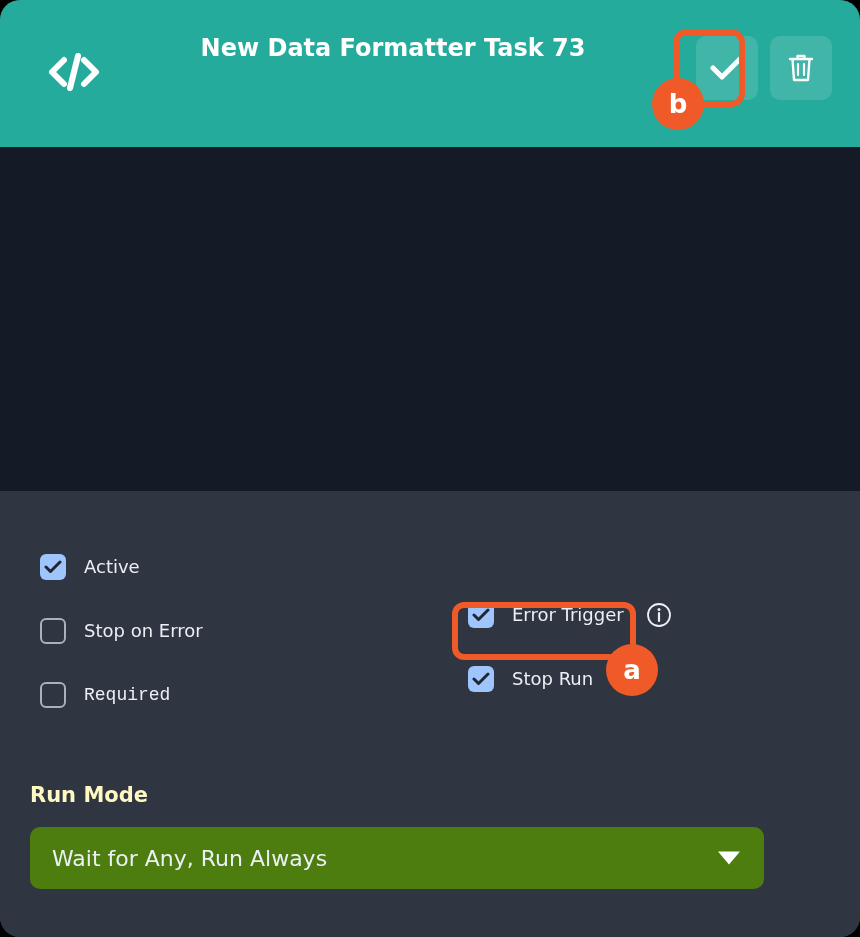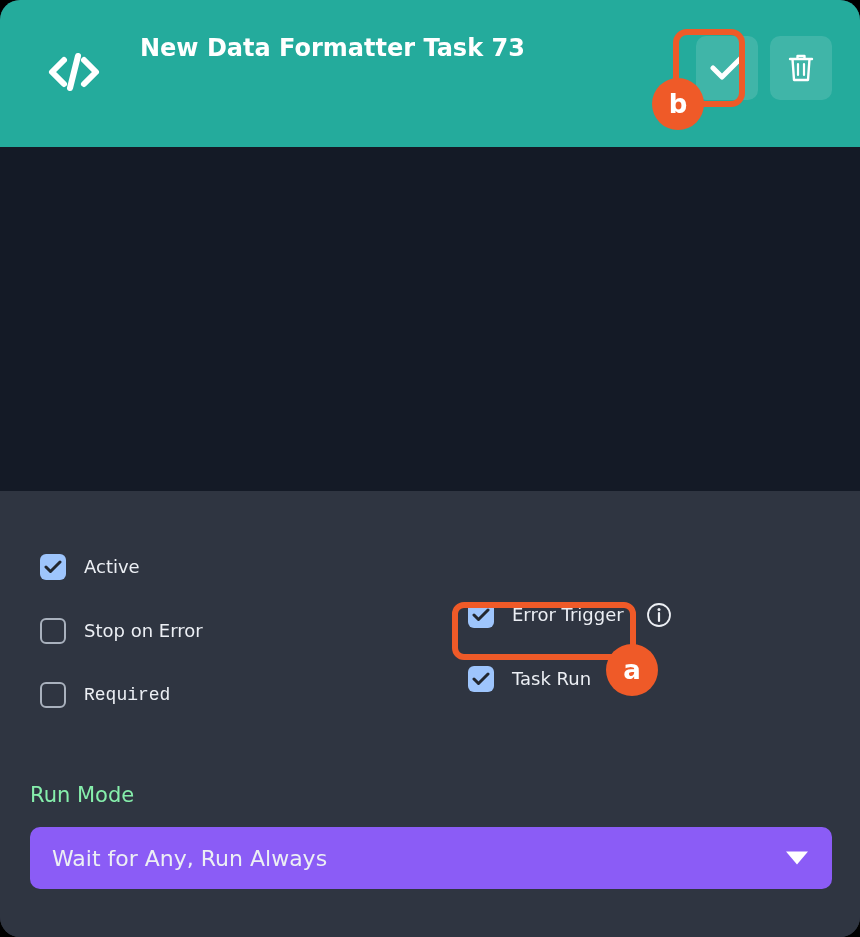--- a/index.html
+++ b/index.html
@@ -46,23 +46,24 @@
     align-items: center;
     justify-content: center;
     font-size: 48px;
     font-weight: bold;
     letter-spacing: -1px;
   }
   .code-icon svg { display: block; }
 
   .header-text {
     position: absolute;
-    left: 140px;
+    left: 133px;
     top: 33px;
     width: 520px;
+    text-align: center;
   }
   .header-title {
     font-size: 24px;
     font-weight: bold;
     color: #ffffff;
     line-height: 30px;
     white-space: nowrap;
   }
   .header-subtitle {
     font-size: 18px;
@@ -168,31 +169,31 @@
     flex: 0 0 auto;
   }
   .info-icon svg { display: block; }
 
   
   .run-mode-label {
     position: absolute;
     left: 30px;
     top: 292px;
     font-size: 21px;
-    font-weight: normal;
-    color: #86efac;
+    font-weight: bold;
+    color: #fef9c3;
     white-space: nowrap;
   }
   .select-wrap {
     position: absolute;
     left: 30px;
     top: 336px;
-    width: 802px;
+    width: 734px;
     height: 62px;
-    background: #8b5cf6;
+    background: #4d7c0f;
     border-radius: 10px;
     display: flex;
     align-items: center;
     cursor: pointer;
   }
   .select-value {
     margin-left: 22px;
     font-size: 22px;
     color: #eceff4;
     white-space: nowrap;
@@ -337,21 +338,21 @@
           </svg>
         </span>
       </div>
 
       <div class="check-row col-right row-2">
         <span class="cbox checked">
           <svg width="18" height="14" viewBox="0 0 18 14" fill="none" aria-hidden="true">
             <path d="M2 7 L6.5 11.5 L16 2" stroke="#22272f" stroke-width="3" stroke-linecap="round" stroke-linejoin="round" fill="none"></path>
           </svg>
         </span>
-        <span class="check-label">Task Run</span>
+        <span class="check-label">Stop Run</span>
       </div>
 
     </div>
 
     <div class="run-mode-label">Run Mode</div>
 
     <div class="select-wrap">
       <span class="select-value">Wait for Any, Run Always</span>
       <span class="select-arrow"></span>
     </div>

